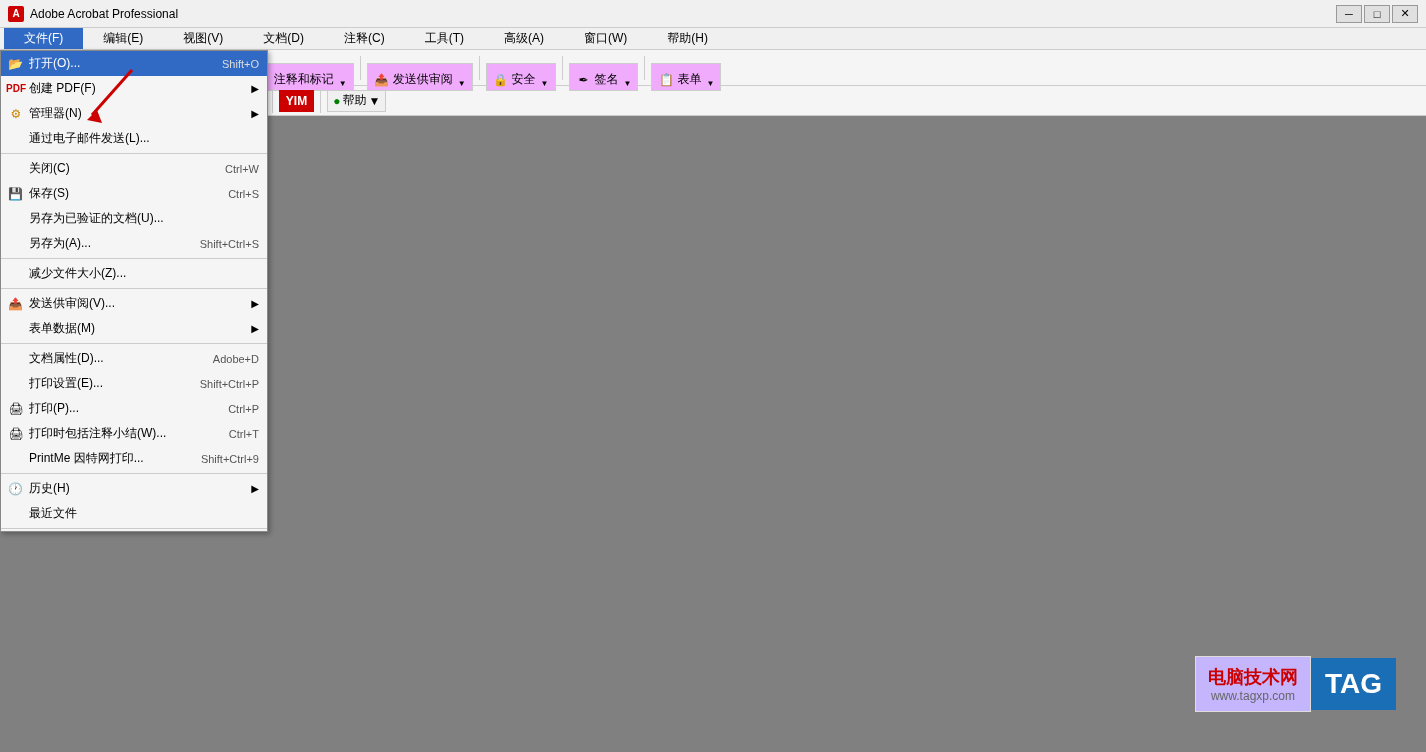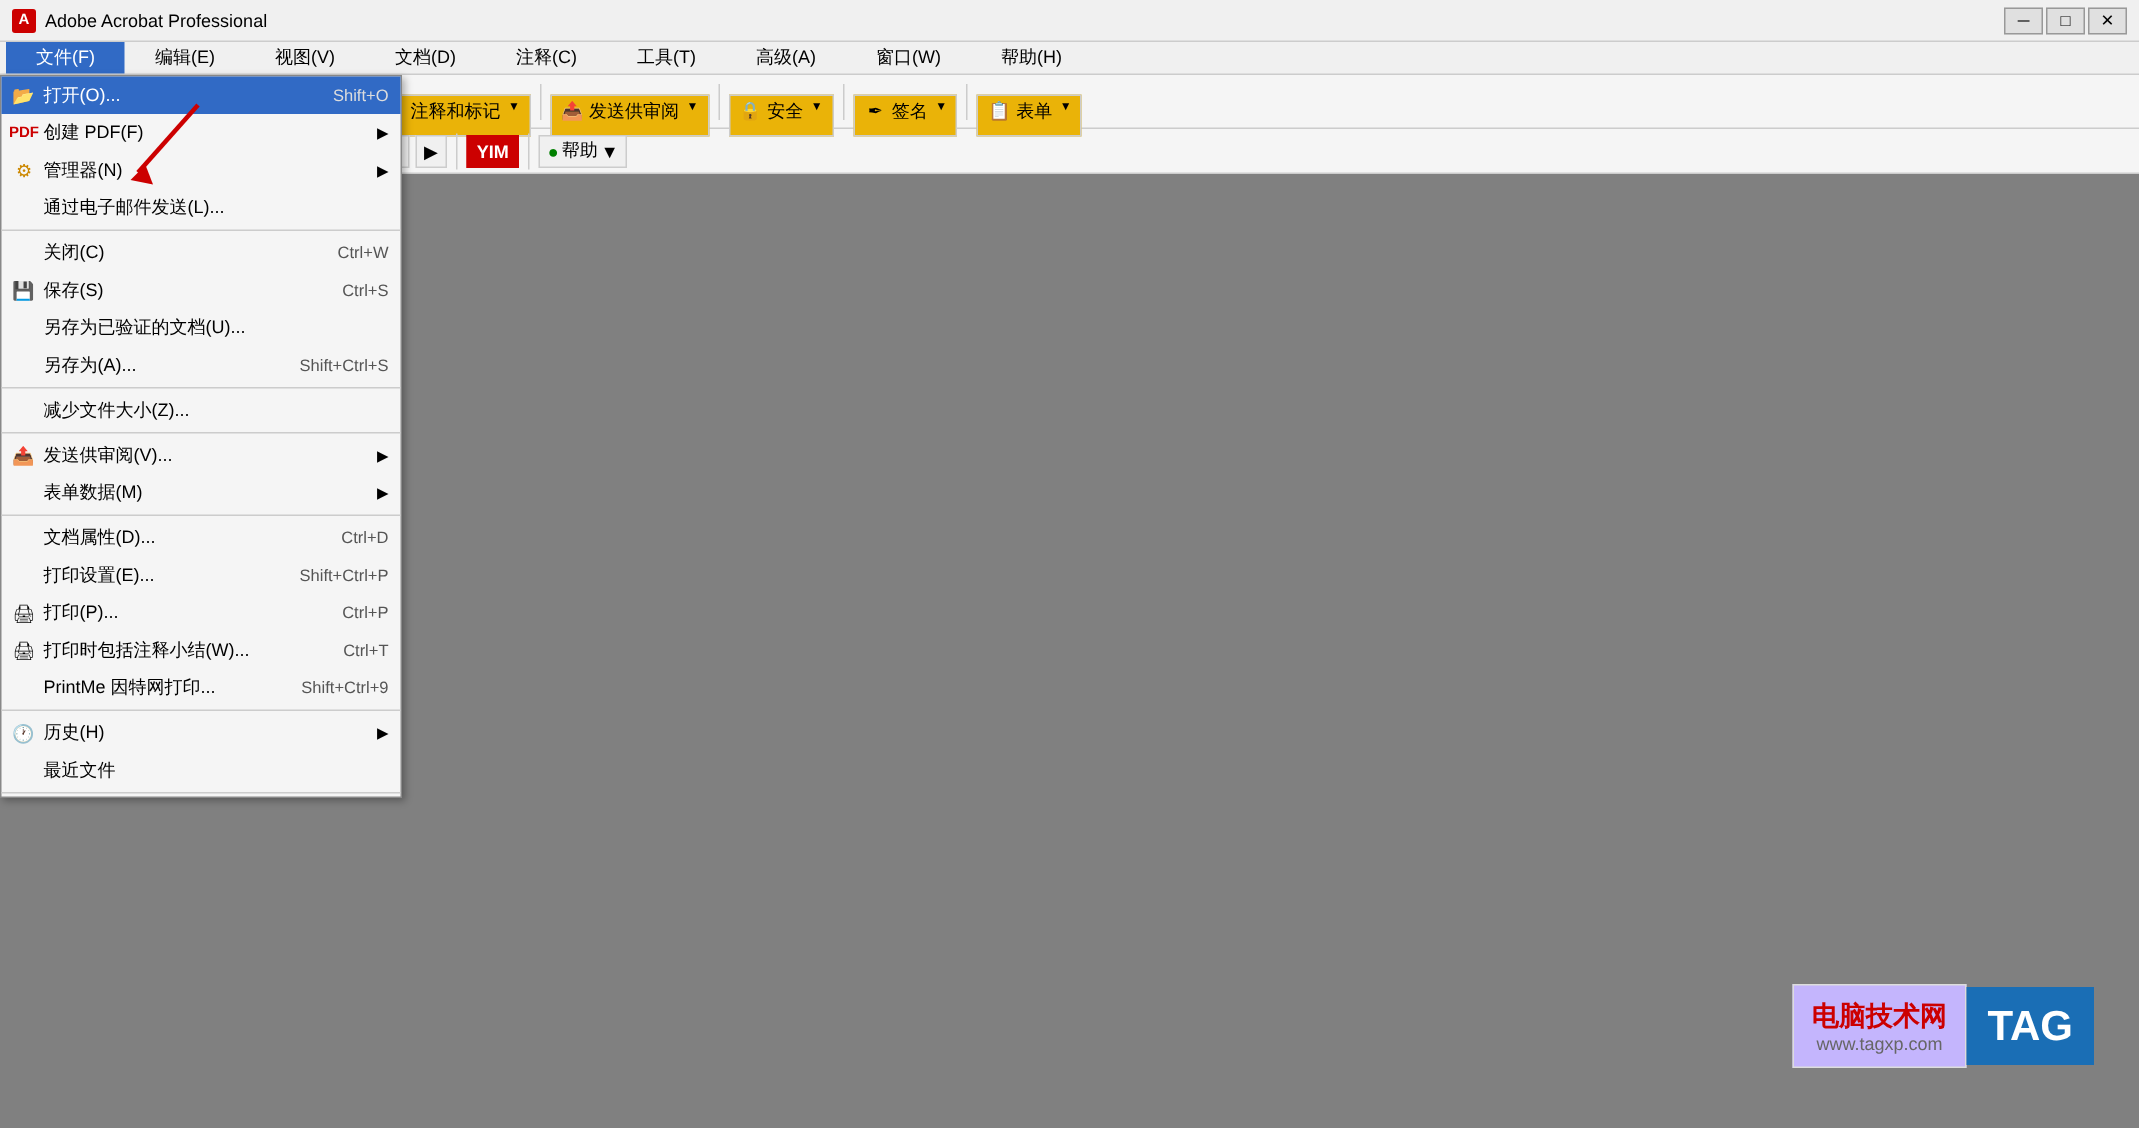--- a/index.html
+++ b/index.html
@@ -87,25 +87,25 @@
       background: #f5f5f5;
       display: flex;
       align-items: center;
       padding: 2px 4px;
       border-bottom: 1px solid #ccc;
       gap: 4px;
     }
     .toolbar-btn {
       height: 28px;
       padding: 2px 6px;
-      background: #eab308;
+      background: #f0abfc;
       border: 1px solid #ccc;
       cursor: pointer;
       display: flex;
-      align-items: flex-start;
+      align-items: flex-end;
       gap: 3px;
       font-size: 12px;
       white-space: nowrap;
       margin-top: 18px;
     }
     .toolbar-separator {
       width: 1px;
       height: 24px;
       background: #ccc;
       margin: 0 2px;
@@ -125,21 +125,20 @@
 
     
     .toolbar2 {
       height: 30px;
       background: #f5f5f5;
       display: flex;
       align-items: center;
       padding: 2px 4px;
       border-bottom: 1px solid #ccc;
       gap: 4px;
-      margin-left: 32px;
     }
     .toolbar2-btn {
       height: 22px;
       padding: 1px 5px;
       background: #f0f0f0;
       border: 1px solid #ccc;
       cursor: pointer;
       display: flex;
       align-items: center;
       gap: 2px;
@@ -408,21 +407,21 @@
 
   <div class="dd-item">
     <span>表单数据(M)</span>
     <span class="dd-arrow">▶</span>
   </div>
 
   <div class="dd-divider"></div>
 
   <div class="dd-item">
     <span>文档属性(D)...</span>
-    <span class="dd-shortcut">Ctrl+D</span>
+    <span class="dd-shortcut">Adobe+D</span>
   </div>
 
   <div class="dd-item">
     <span>打印设置(E)...</span>
     <span class="dd-shortcut">Shift+Ctrl+P</span>
   </div>
 
   <div class="dd-item">
     <span class="dd-item-icon">🖨</span>
     <span>打印(P)...</span>

